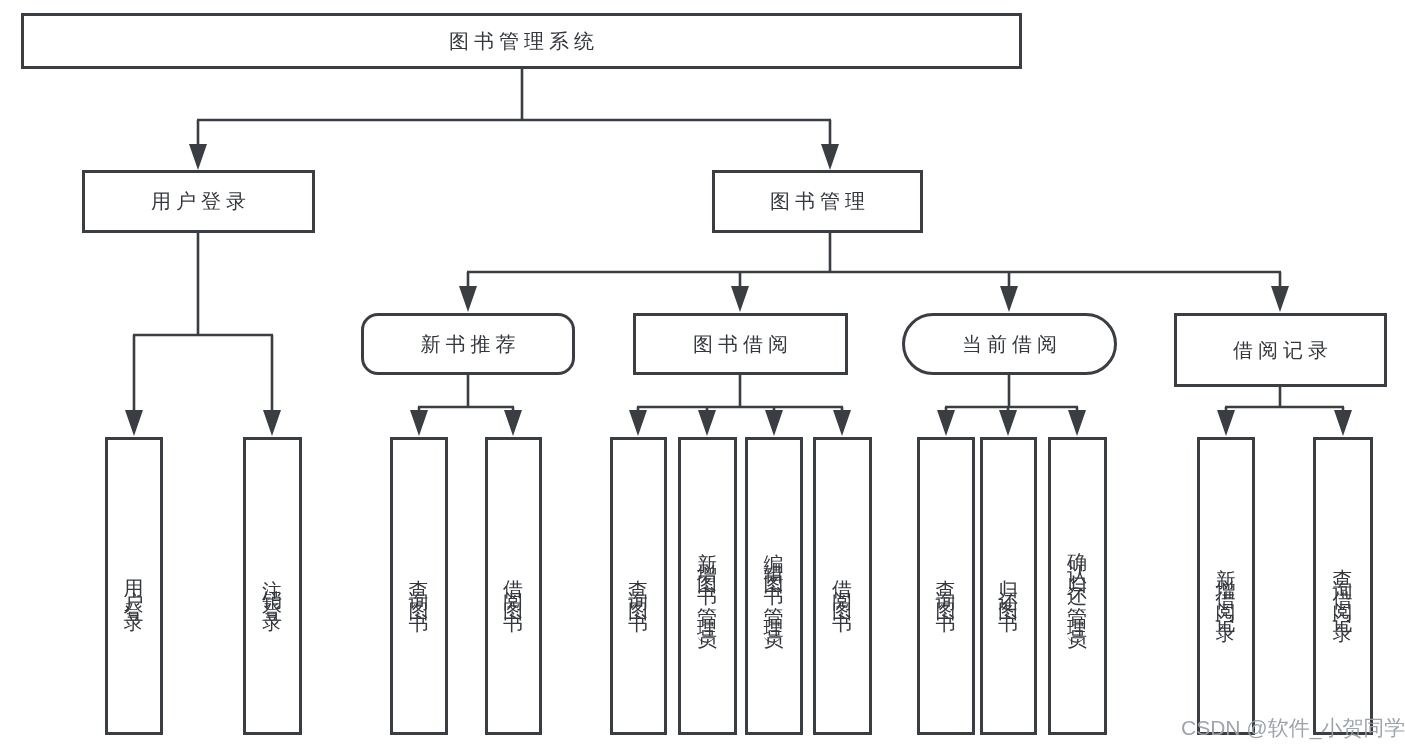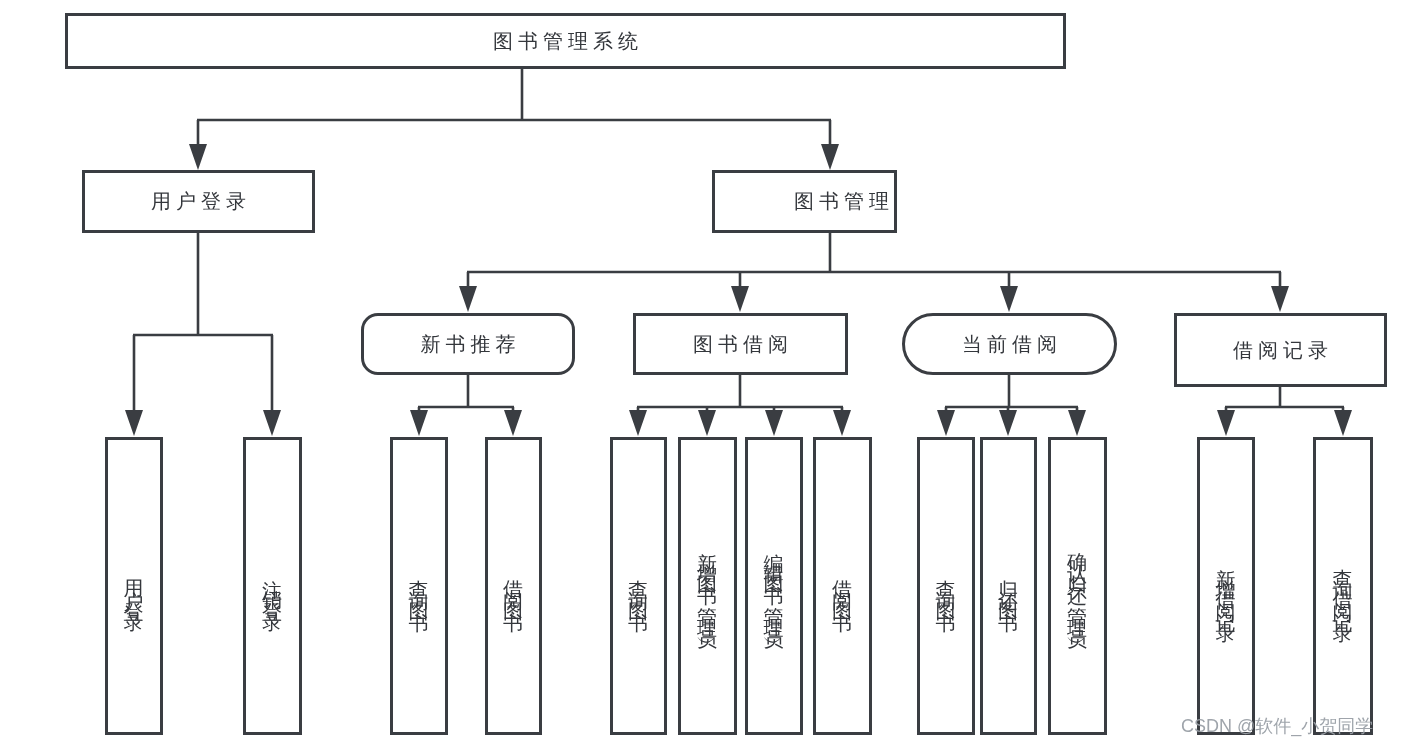--- a/index.html
+++ b/index.html
@@ -30,21 +30,21 @@
     writing-mode:vertical-rl;
     text-orientation:mixed;
     font-size:20px;
     letter-spacing:11px;
     line-height:1;
     white-space:nowrap;
   }
   #watermark{
     position:absolute;
     left:1181px;top:714px;
-    font-size:18px;
+    font-size:21px;
     color:#9aa0a7;
     opacity:.95;
     z-index:3;
     white-space:nowrap;
     font-family:"Liberation Sans","DejaVu Sans",sans-serif;
   }
 </style>
 </head>
 <body>
 
@@ -112,28 +112,28 @@
       <polygon points="765,410 783,410 774,436"></polygon>
       <polygon points="833,410 851,410 842,436"></polygon>
       <polygon points="937,410 955,410 946,436"></polygon>
       <polygon points="999,410 1017,410 1008,436"></polygon>
       <polygon points="1068,410 1086,410 1077,436"></polygon>
       <polygon points="1217,410 1235,410 1226,436"></polygon>
       <polygon points="1334,410 1352,410 1343,436"></polygon>
     </g>
   </svg>
 
-  <div class="node h" style="left:21px;top:13px;width:1001px;height:56px;margin-left:44px;">
+  <div class="node h" style="left:21px;top:13px;width:1001px;height:56px;">
     <span>图书管理系统</span>
   </div>
 
   <div class="node h" style="left:82px;top:170px;width:233px;height:63px;">
     <span>用户登录</span>
   </div>
-  <div class="node h" style="left:712px;top:170px;width:185px;height:63px;justify-content:flex-end;">
+  <div class="node h" style="left:712px;top:170px;width:211px;height:63px;">
     <span>图书管理</span>
   </div>
 
   <div class="node h" style="left:361px;top:313px;width:214px;height:62px;border-radius:17px;">
     <span>新书推荐</span>
   </div>
   <div class="node h" style="left:633px;top:313px;width:215px;height:62px;text-align:right;">
     <span>图书借阅</span>
   </div>
   <div class="node h" style="left:902px;top:313px;width:215px;height:62px;border-radius:31px;">

